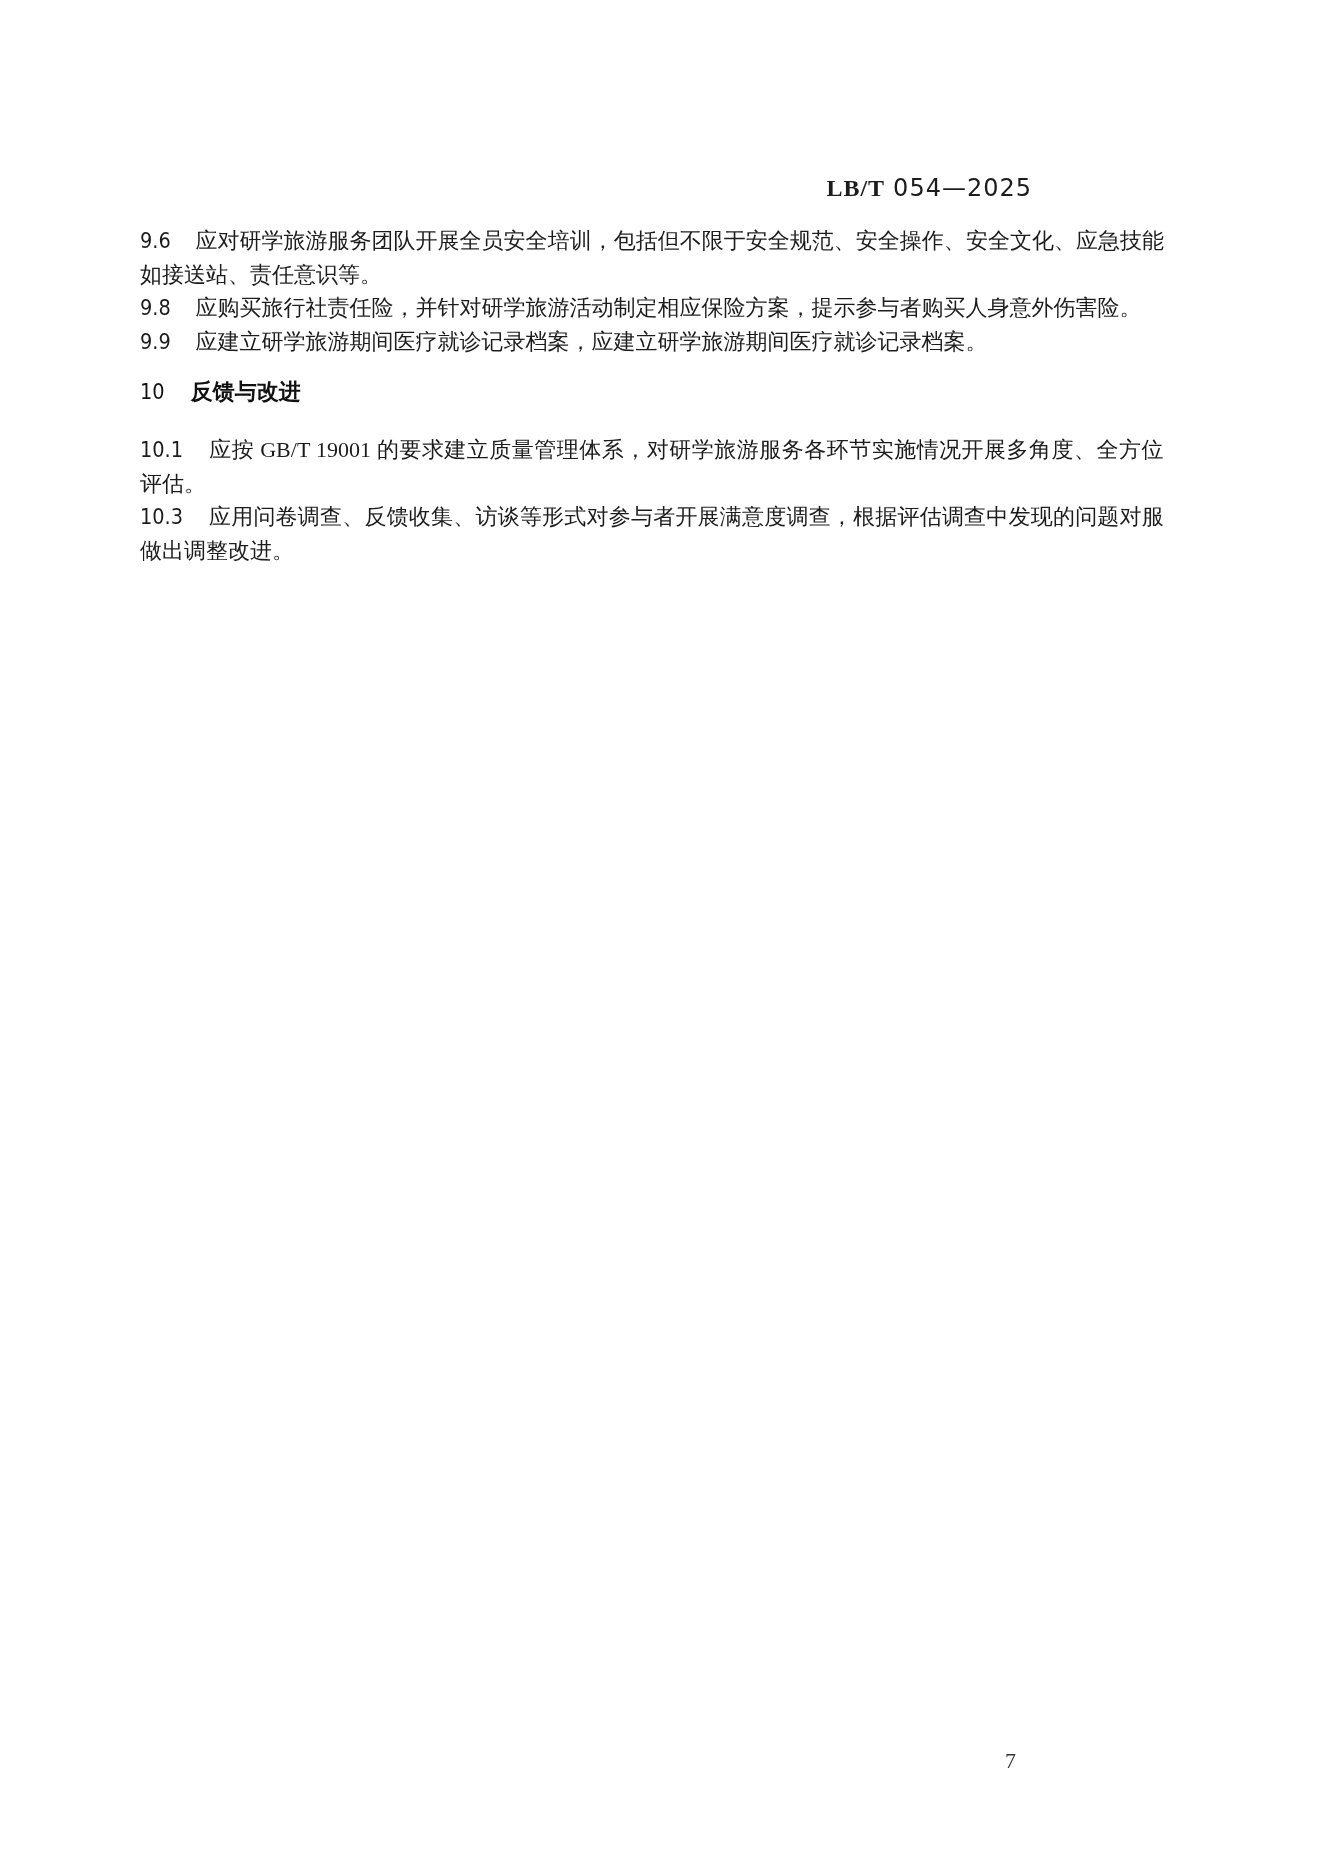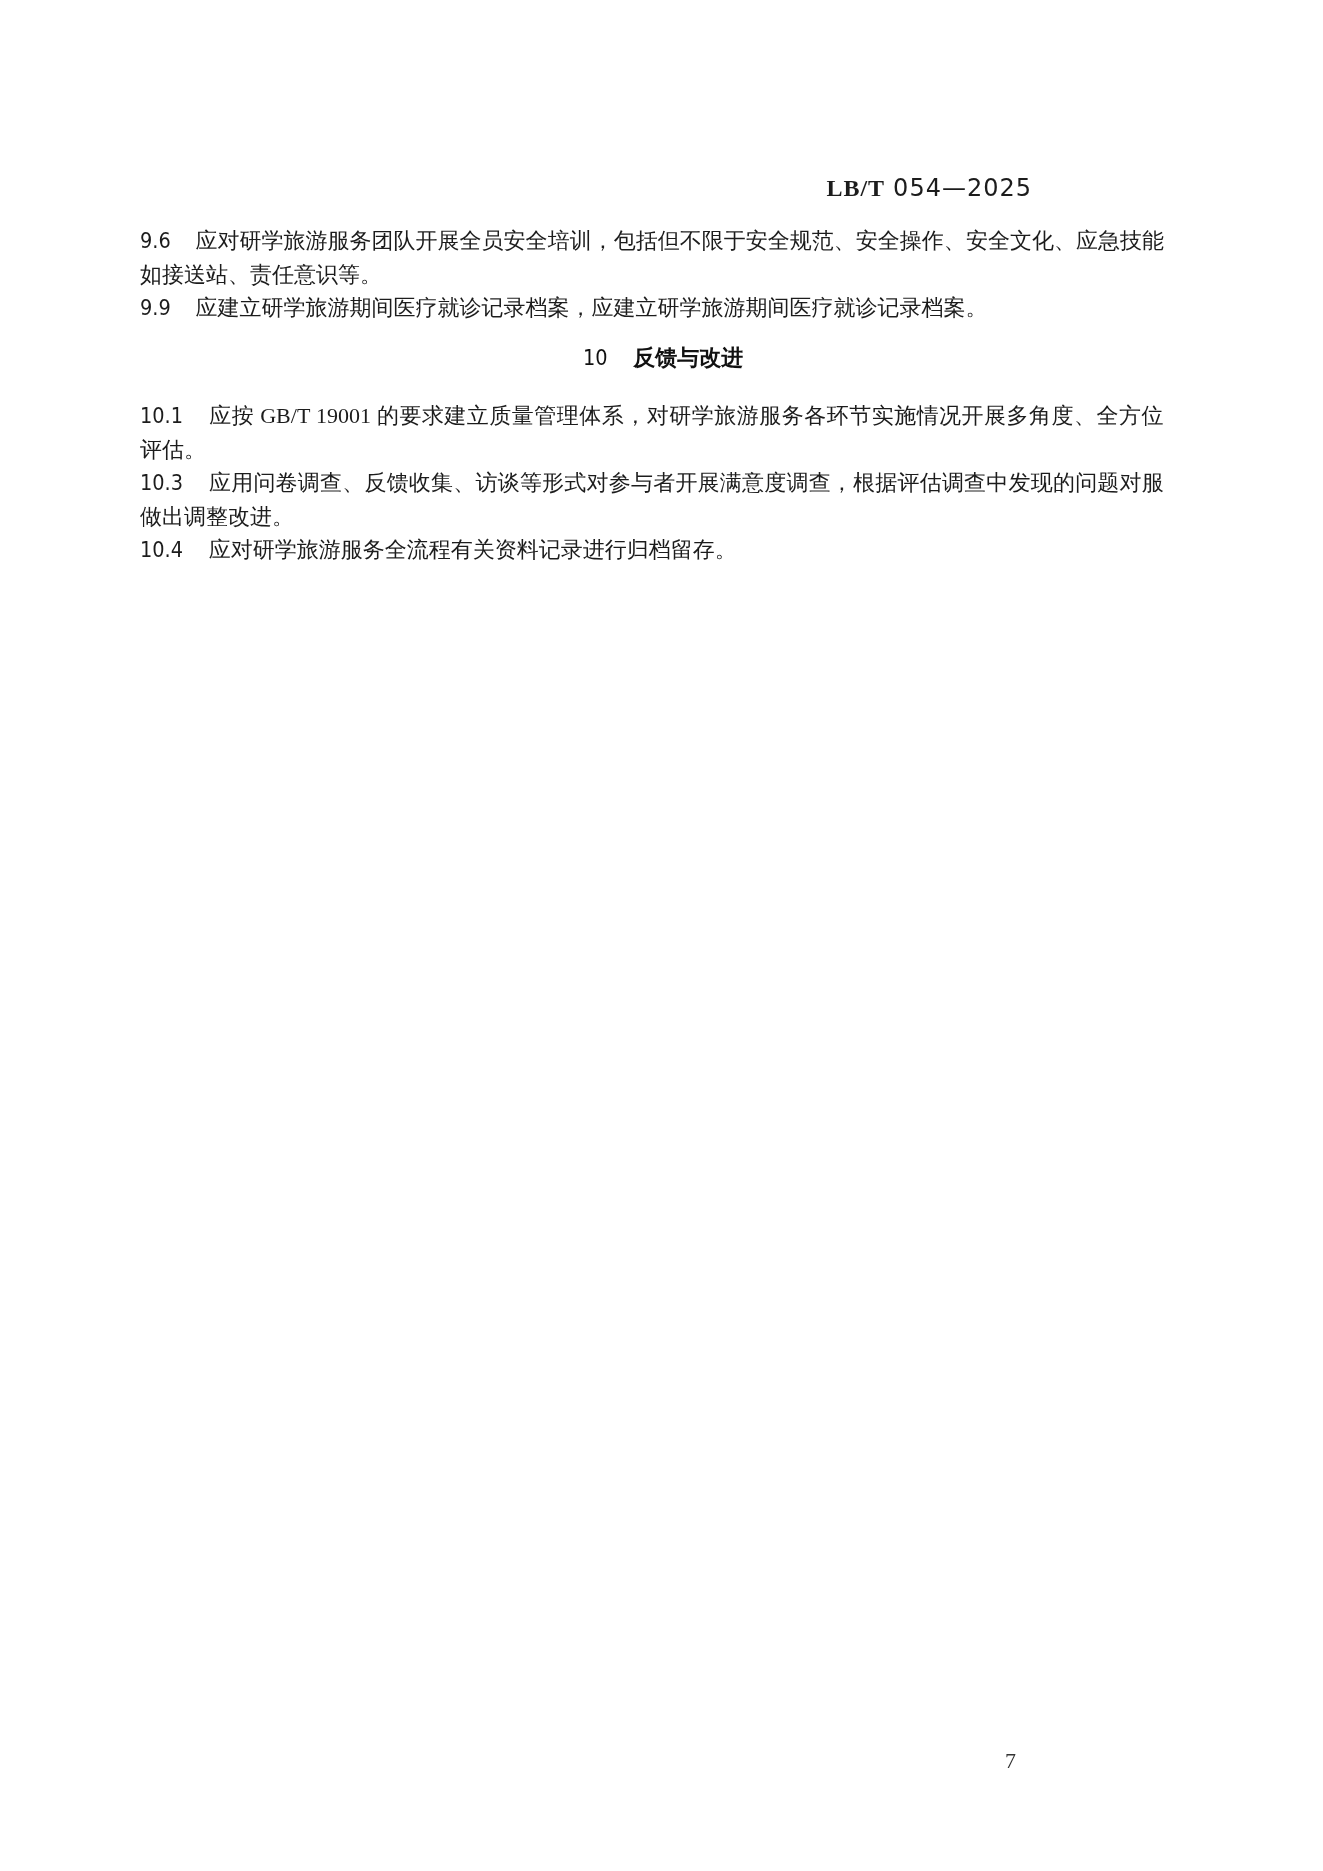--- a/index.html
+++ b/index.html
@@ -54,21 +54,20 @@
     transform: scaleX(0.92);
     transform-origin: left center;
   }
   h2.section-heading {
     font-family: "DejaVu Sans", "Liberation Sans", sans-serif;
     font-size: 22px;
     font-weight: bold;
     line-height: 33px;
     margin: 16px 0 24px 0;
     color: #111111;
-    text-align: center;
   }
   h2.section-heading .clause-num {
     font-weight: 500;
     margin-right: 24px;
   }
   .page-number {
     position: absolute;
     top: 1724px;
     right: 148px;
     font-size: 22px;
@@ -84,29 +83,29 @@
   <div class="page-header">
     <span class="std-prefix">LB/T</span><span class="std-code">054—2025</span>
   </div>
 
   <div class="content">
 
 
     <p class="clause"><span class="clause-num">9.6</span><span>应对研学旅游服务团队开展全员安全培训，包括但不限于安全规范、安全操作、安全文化、应急技能、如接送站、责任意识等。</span></p>
 
 
+    <p class="clause"><span class="clause-num">9.8</span><span>应购买旅行社责任险，并针对研学旅游活动制定相应保险方案，提示参与者购买人身意外伤害险。</span></p>
 
     <p class="clause"><span class="clause-num">9.9</span><span>应建立研学旅游期间医疗就诊记录档案，应建立研学旅游期间医疗就诊记录档案。</span></p>
 
     <h2 class="section-heading"><span class="clause-num">10</span><span>反馈与改进</span></h2>
 
     <p class="clause"><span class="clause-num">10.1</span><span>应按 GB/T 19001 的要求建立质量管理体系，对研学旅游服务各环节实施情况开展多角度、全方位的评估。</span></p>
 
 
     <p class="clause"><span class="clause-num">10.3</span><span>应用问卷调查、反馈收集、访谈等形式对参与者开展满意度调查，根据评估调查中发现的问题对服务做出调整改进。</span></p>
 
-    <p class="clause"><span class="clause-num">10.4</span><span>应对研学旅游服务全流程有关资料记录进行归档留存。</span></p>
 
   </div>
 
   <div class="page-number">7</div>
 
 </div>
 
 </body></html>

